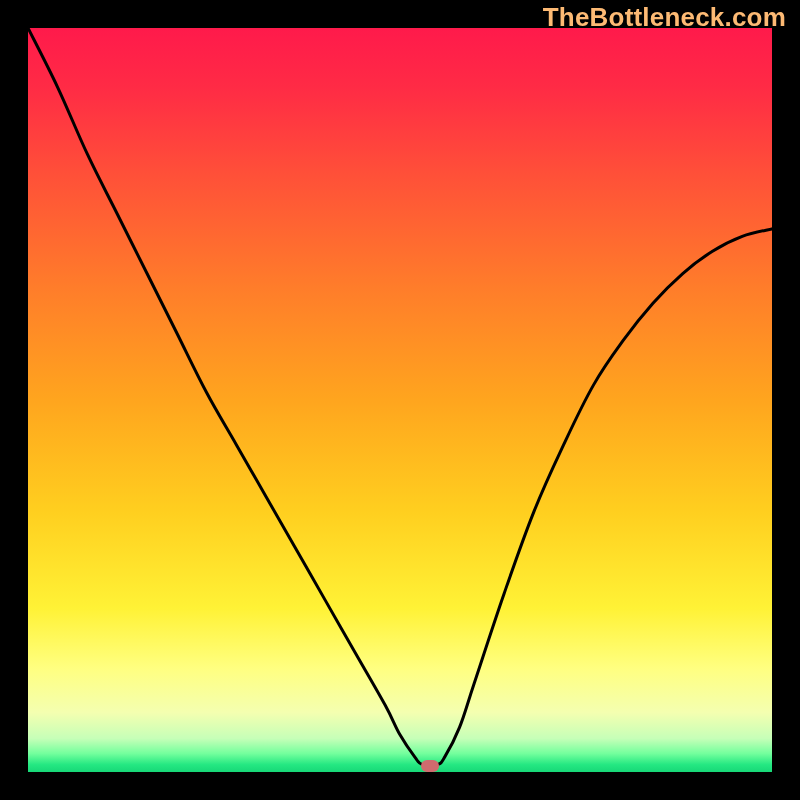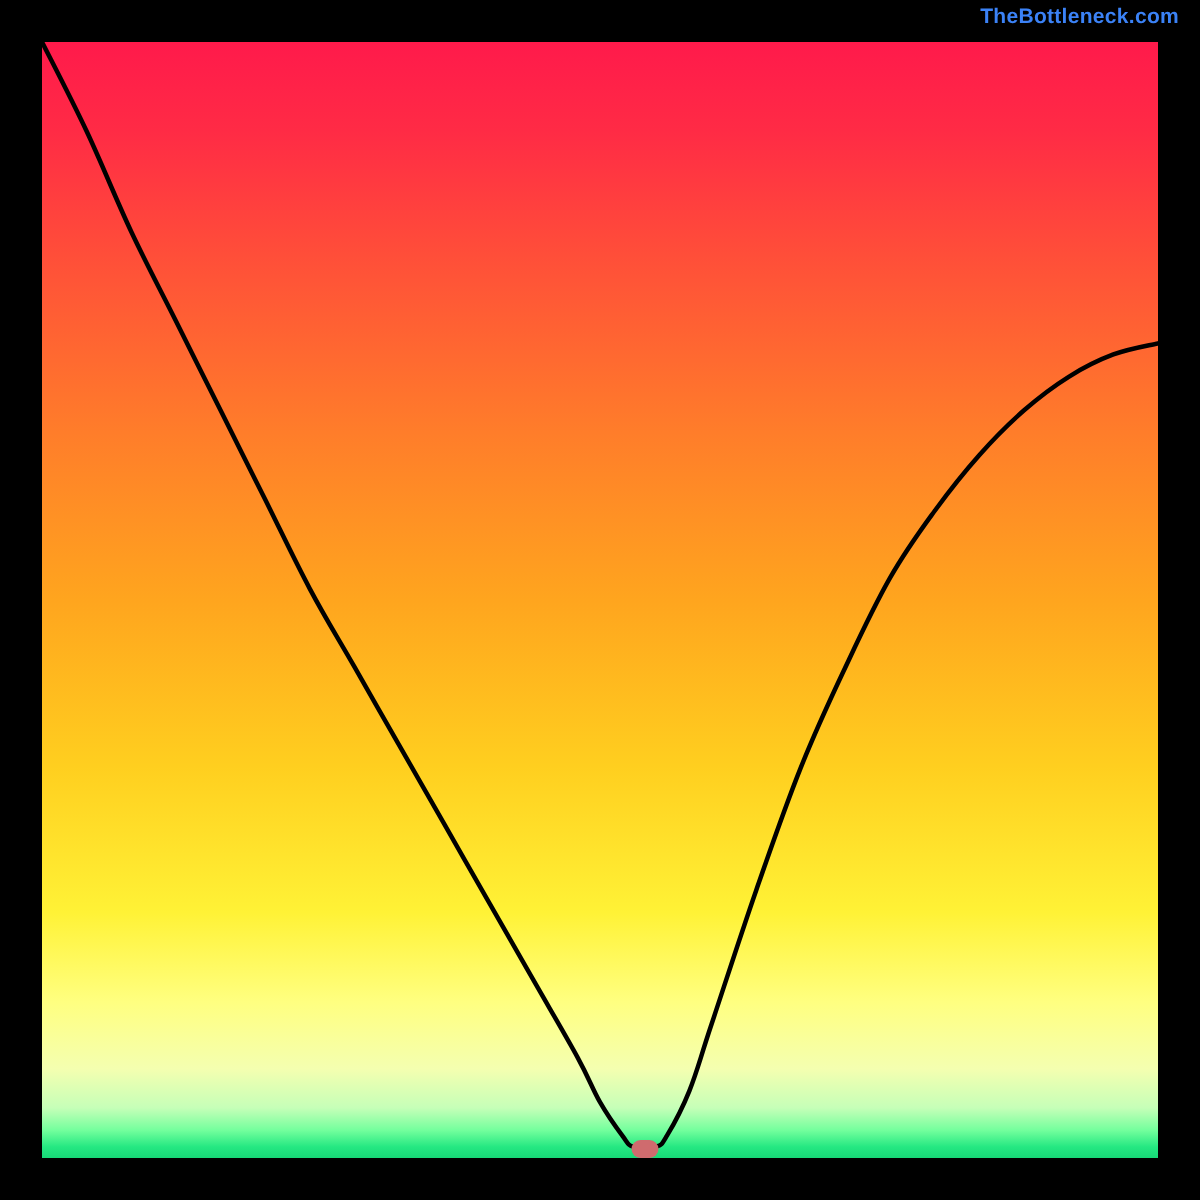--- a/index.html
+++ b/index.html
@@ -16,23 +16,23 @@
     left: 0;
     width: 800px;
     height: 800px;
     background: #000000;
   }
   .watermark {
     position: absolute;
     top: 2px;
     right: 14px;
     font-family: Arial, Helvetica, sans-serif;
-    font-size: 14px;
+    font-size: 26px;
     font-weight: 600;
-    color: #3b82f6;
+    color: #fdba74;
     letter-spacing: 0.2px;
   }
   .plot {
     position: absolute;
     left: 28px;
     top: 28px;
     width: 744px;
     height: 744px;
     overflow: hidden;
   }

